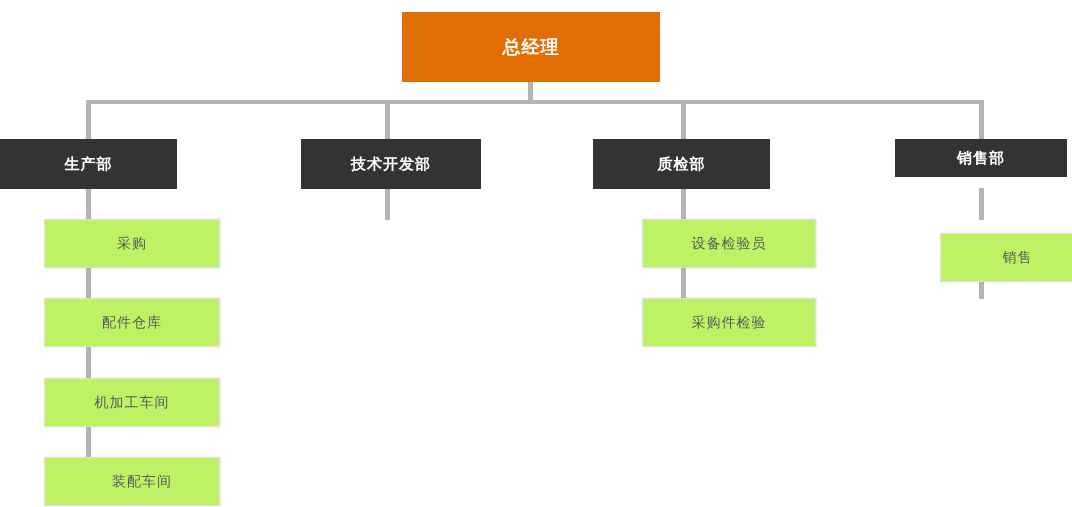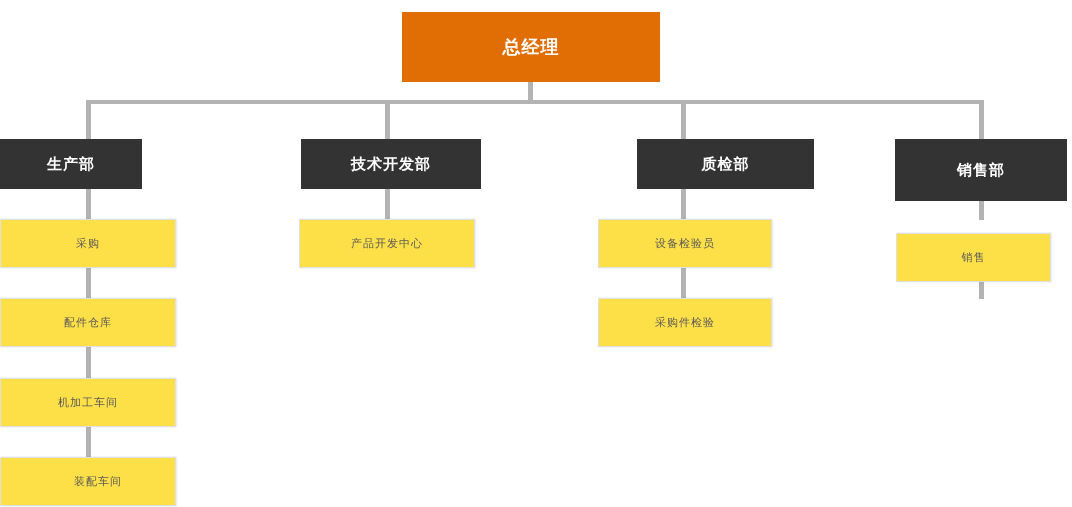--- a/index.html
+++ b/index.html
@@ -34,25 +34,26 @@
     font-weight: bold;
     font-size: 18px;
   }
   .dept {
     background: #333333;
     color: #ffffff;
     font-weight: bold;
     font-size: 15px;
   }
   .leaf {
-    background: #fde047;
+    background: #bef264;
     border: 1px solid #E0E0E0;
     color: #5A5A5A;
-    font-size: 11px;
+    font-size: 14px;
     box-shadow: 1px -1px 1px rgba(0,0,0,0.04), 1px 1px 2px rgba(0,0,0,0.05);
+    margin-left: 44px;
   }
 </style>
 </head>
 <body>
 
 <div class="canvas">
 
   <div class="conn" style="left:528px; top:70px; width:5px; height:34px;"></div>
   <div class="conn" style="left:86px; top:100px; width:898px; height:4px;"></div>
 
@@ -69,30 +70,29 @@
   <div class="conn" style="left:385px; top:188px; width:5px; height:32px;"></div>
 
   <div class="conn" style="left:681px; top:188px; width:5px; height:32px;"></div>
   <div class="conn" style="left:681px; top:267px; width:5px; height:32px;"></div>
 
   <div class="conn" style="left:979px; top:188px; width:5px; height:32px;"></div>
   <div class="conn" style="left:979px; top:267px; width:5px; height:32px;"></div>
 
   <div class="node root" style="left:402px; top:0; width:258px; height:70px;margin-top:12px;">总经理</div>
 
-  <div class="node dept" style="left:0;     top:139px; width:142px; height:50px;">生产部</div>
+  <div class="node dept" style="left:0;     top:139px; width:177px; height:50px;">生产部</div>
   <div class="node dept" style="left:301px; top:139px; width:180px; height:50px;">技术开发部</div>
-  <div class="node dept" style="left:593px; top:139px; width:177px; height:50px;margin-left:44px;">质检部</div>
-  <div class="node dept" style="left:895px; top:139px; width:172px; height:62px;">销售部</div>
+  <div class="node dept" style="left:593px; top:139px; width:177px; height:50px;">质检部</div>
+  <div class="node dept" style="left:895px; top:139px; width:172px; height:38px;">销售部</div>
 
   <div class="node leaf" style="left:0; top:219px; width:176px; height:49px;">采购</div>
   <div class="node leaf" style="left:0; top:298px; width:176px; height:49px;">配件仓库</div>
   <div class="node leaf" style="left:0; top:378px; width:176px; height:49px;">机加工车间</div>
   <div class="node leaf" style="left:0; top:457px; width:176px; height:49px;padding-left:20px;">装配车间</div>
 
-  <div class="node leaf" style="left:299px; top:219px; width:176px; height:49px;">产品开发中心</div>
 
   <div class="node leaf" style="left:598px; top:219px; width:174px; height:49px;">设备检验员</div>
   <div class="node leaf" style="left:598px; top:298px; width:174px; height:49px;">采购件检验</div>
 
   <div class="node leaf" style="left:896px; top:233px; width:155px; height:49px;">销售</div>
 
 </div>
 
 </body></html>

